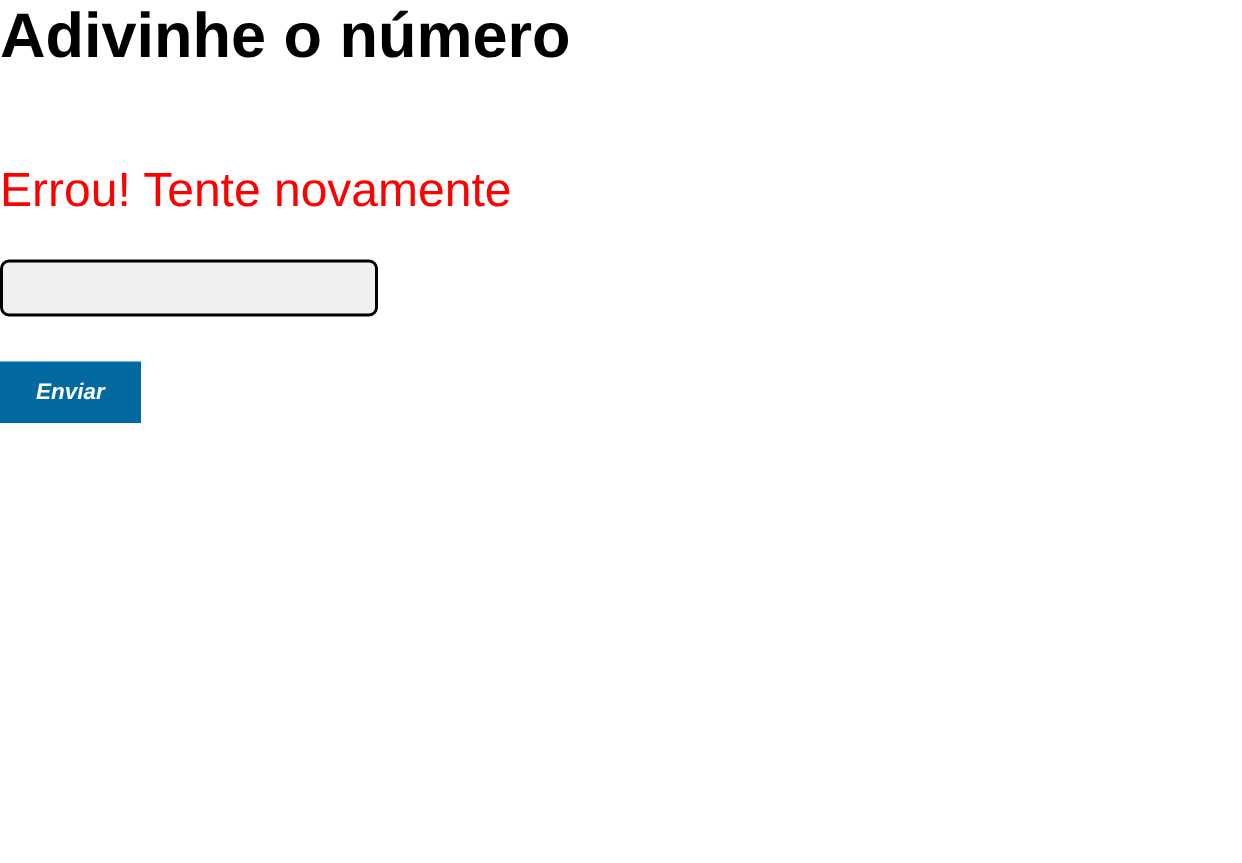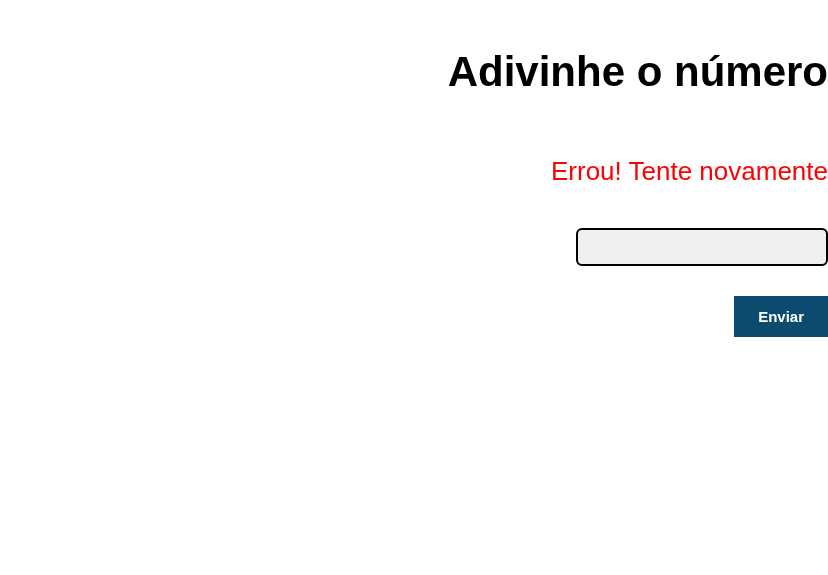--- a/index.html
+++ b/index.html
@@ -12,57 +12,57 @@
       background: #ffffff;
       width: 828px;
       height: 575px;
       display: flex;
       flex-direction: column;
       align-items: center;
     }
     .container {
       display: flex;
       flex-direction: column;
-      align-items: flex-end;
+      align-items: flex-start;
       width: 100%;
-      padding-top: 48px;
     }
     .title {
       font-size: 42px;
       font-weight: bold;
       color: #000000;
       text-align: center;
       margin-bottom: 60px;
     }
     .error-message {
-      font-size: 26px;
+      font-size: 32px;
       color: #ff0000;
       text-align: center;
-      margin-bottom: 41px;
+      margin-bottom: 28px;
     }
     .guess-input {
       width: 252px;
       height: 38px;
       border: 2px solid #000000;
       border-radius: 6px;
       background: #efefef;
       font-size: 18px;
       padding: 4px 8px;
       margin-bottom: 30px;
       outline: none;
     }
     .submit-button {
-      background: #0c4a6e;
+      background: #0369a1;
       color: #ffffff;
       border: none;
       font-size: 15px;
       font-weight: bold;
       padding: 12px 24px;
       cursor: pointer;
       margin-bottom: 27px;
+      font-style: italic;
     }
     .instruction {
       font-size: 13px;
       font-weight: bold;
       color: #595959;
       text-align: center;
       max-width: 360px;
       line-height: 1.4;
     }
   </style>

